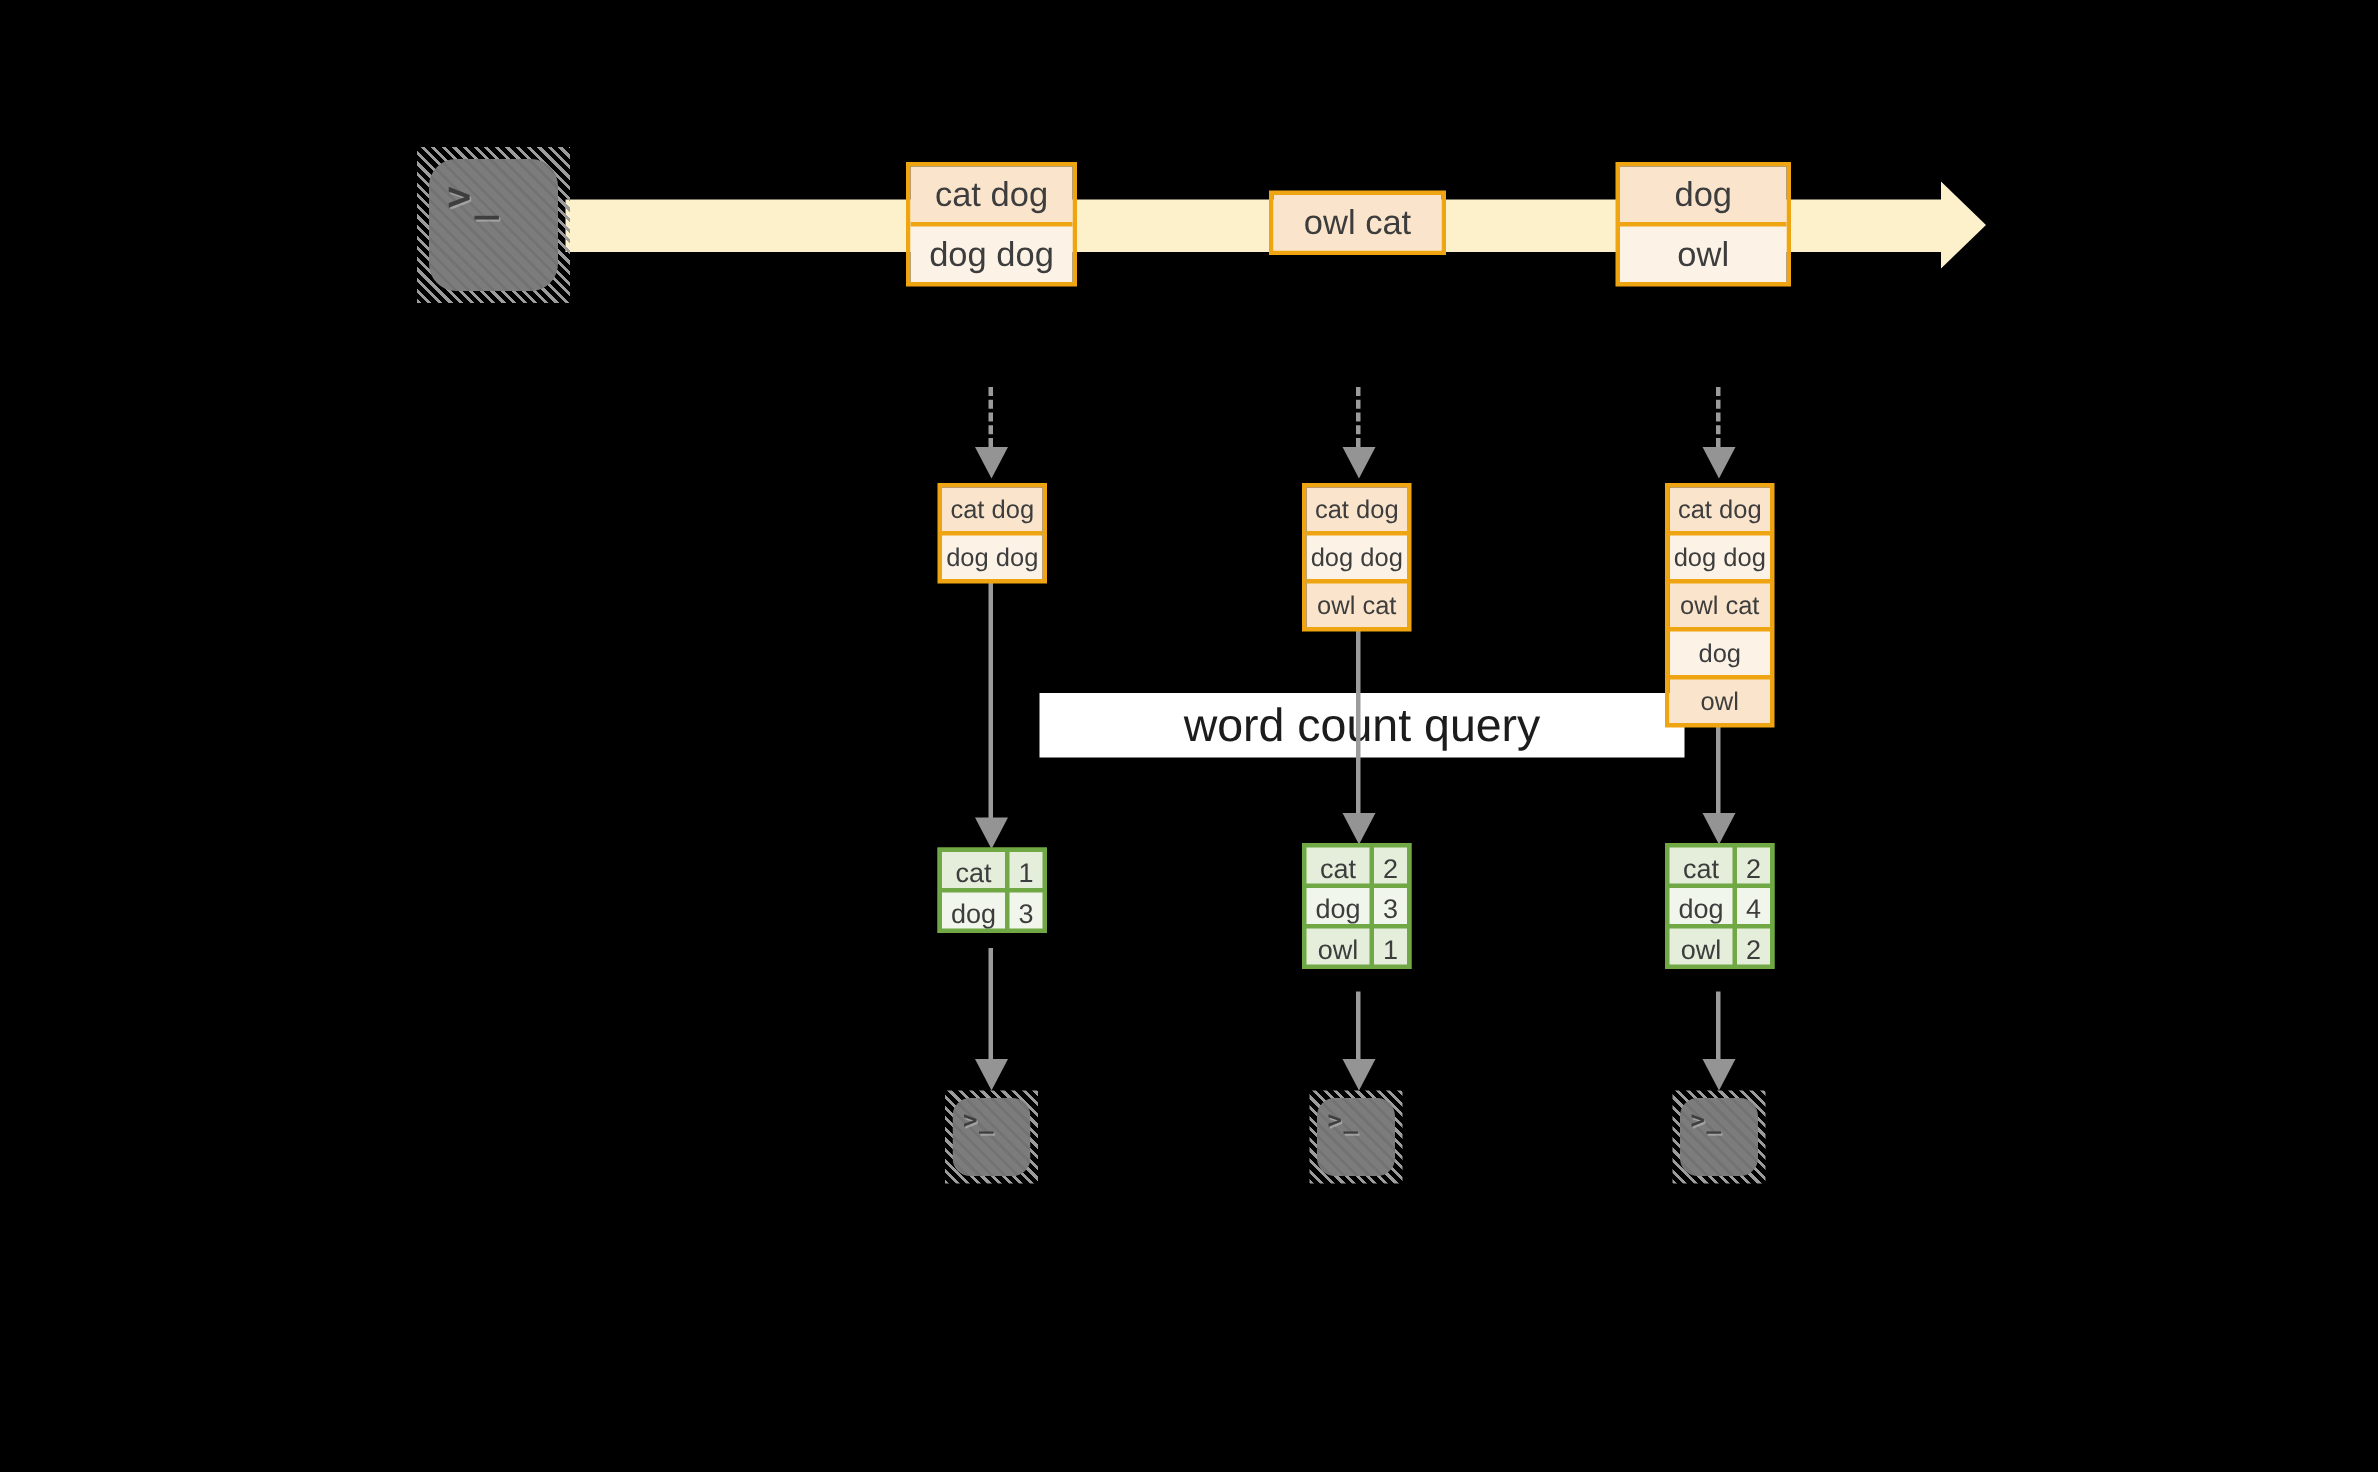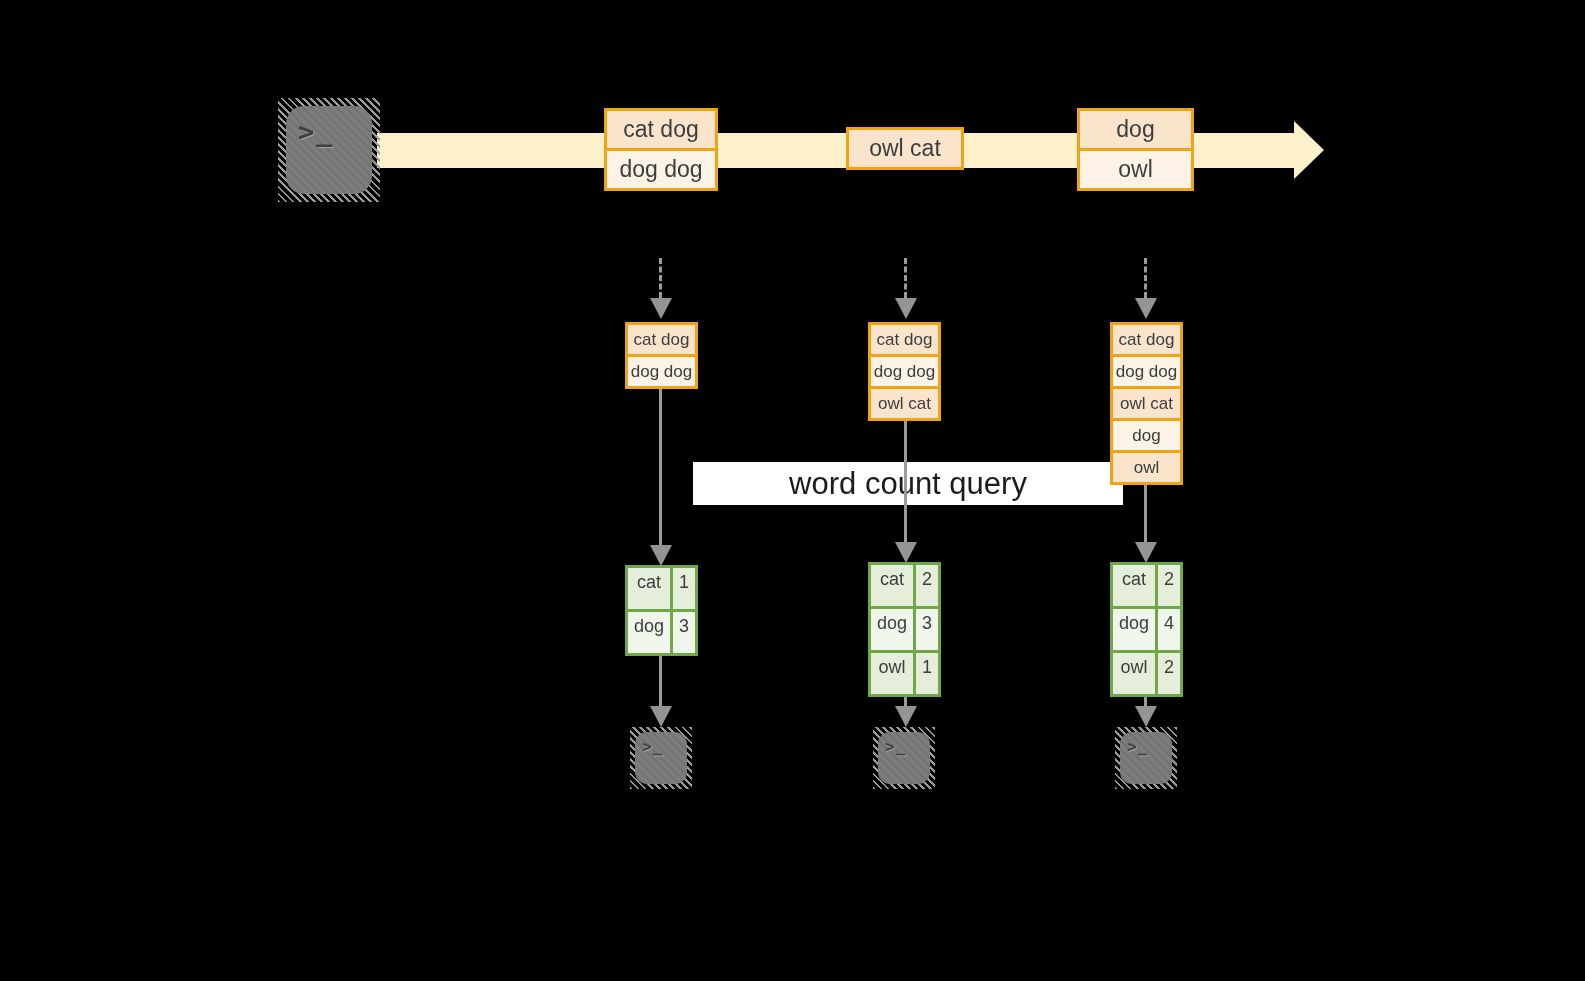--- a/index.html
+++ b/index.html
@@ -28,21 +28,21 @@
   .msgbox{position:absolute;border:3px solid #efa511;z-index:3;box-sizing:border-box;}
   .msgbox .mrow{text-align:center;color:#3d3d3d;}
   .msgbox .mrow + .mrow{border-top:3px solid #efa511;}
   .msgbox .mrow:nth-child(odd){background:#fae5cc;}
   .msgbox .mrow:nth-child(even){background:#fcf3e6;}
   .msg-lg .mrow{height:37px;line-height:37px;font-size:23px;}
   .msg-sm .mrow{height:29px;line-height:29px;font-size:17px;}
   
   .counts{position:absolute;z-index:3;background:#6fa845;border:3px solid #6fa845;
     display:grid;grid-template-columns:42px 22px;gap:3px;}
-  .counts .cell{height:41px;line-height:29px;text-align:center;font-size:18px;color:#3d3d3d;}
+  .counts .cell{height:24px;line-height:29px;text-align:center;font-size:18px;color:#3d3d3d;}
   .counts .cell:nth-child(4n+1),.counts .cell:nth-child(4n+2){background:#e4eeda;}
   .counts .cell:nth-child(4n+3),.counts .cell:nth-child(4n){background:#f1f6ec;}
   
   .vline{position:absolute;width:3px;background:#9b9b9b;z-index:2;}
   .vdash{position:absolute;width:0;border-left:3px dashed #9b9b9b;z-index:2;}
   .ahead{position:absolute;width:0;height:0;z-index:2;
     border-top:21px solid #949494;border-left:11px solid transparent;border-right:11px solid transparent;}
   
   .banner{position:absolute;left:693px;top:462px;width:430px;height:43px;background:#ffffff;z-index:1;
     text-align:center;line-height:44px;font-size:31px;color:#1c1c1c;}

